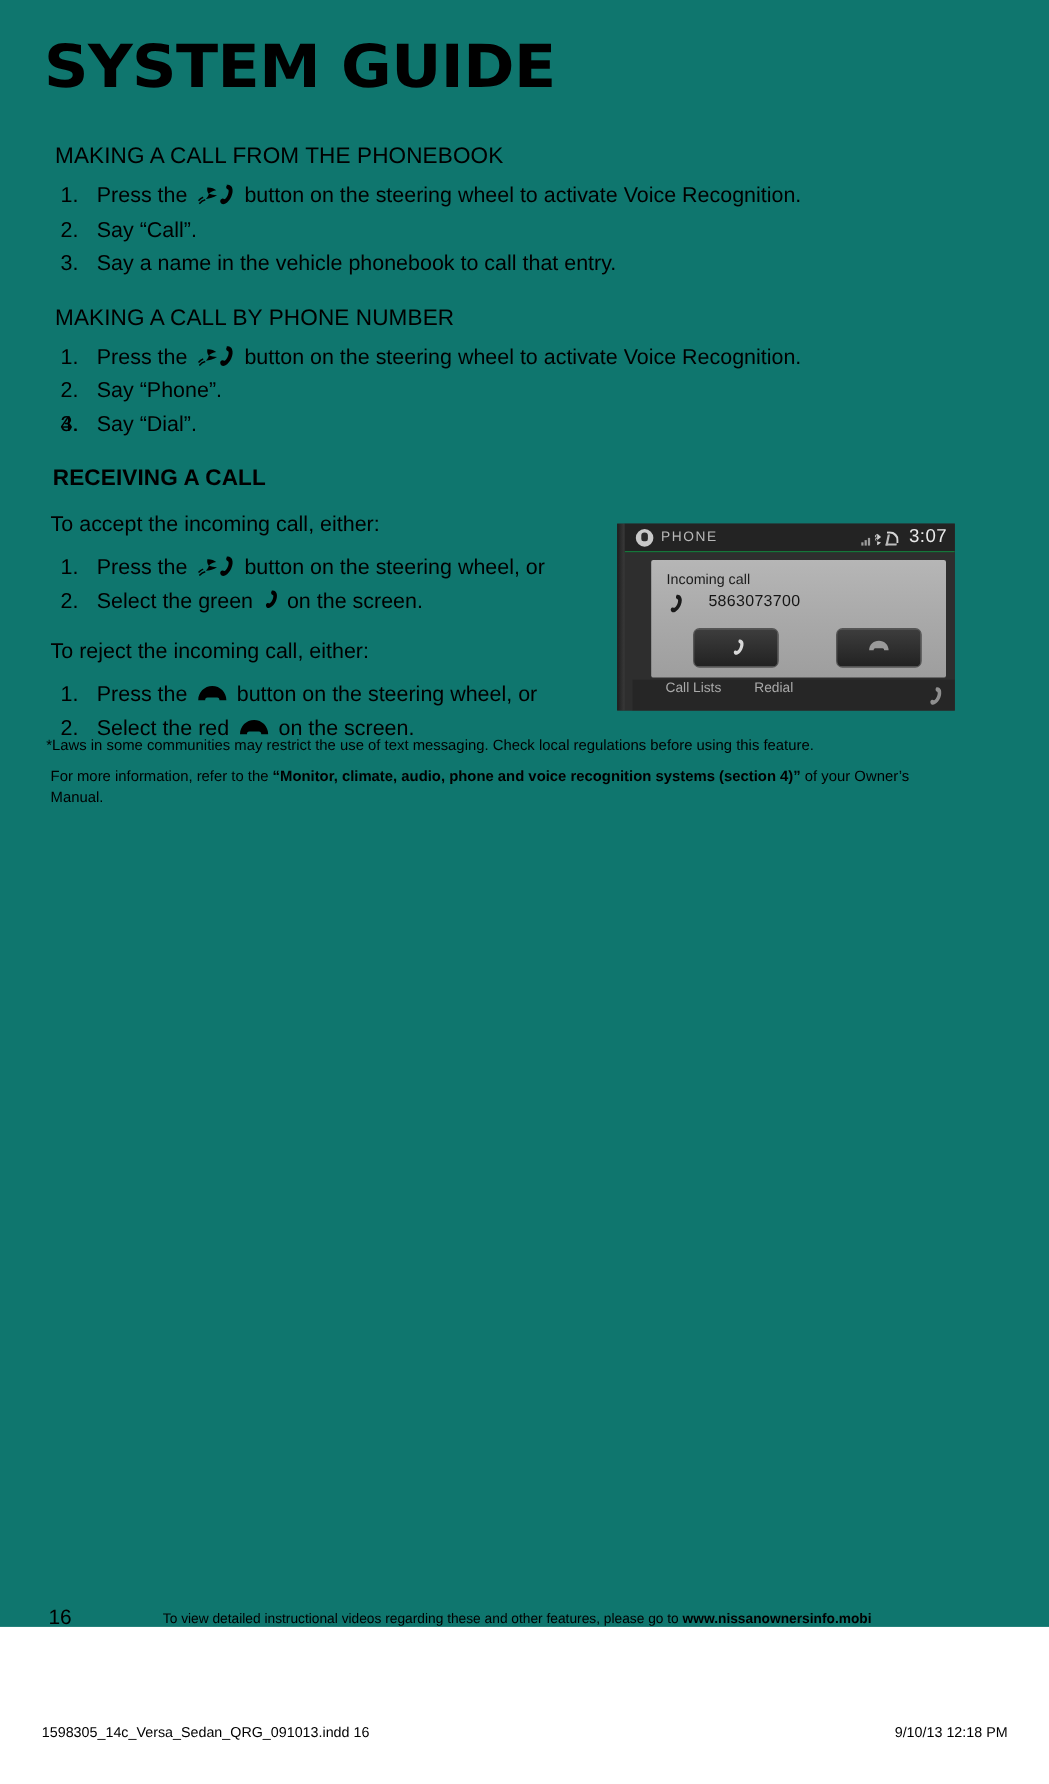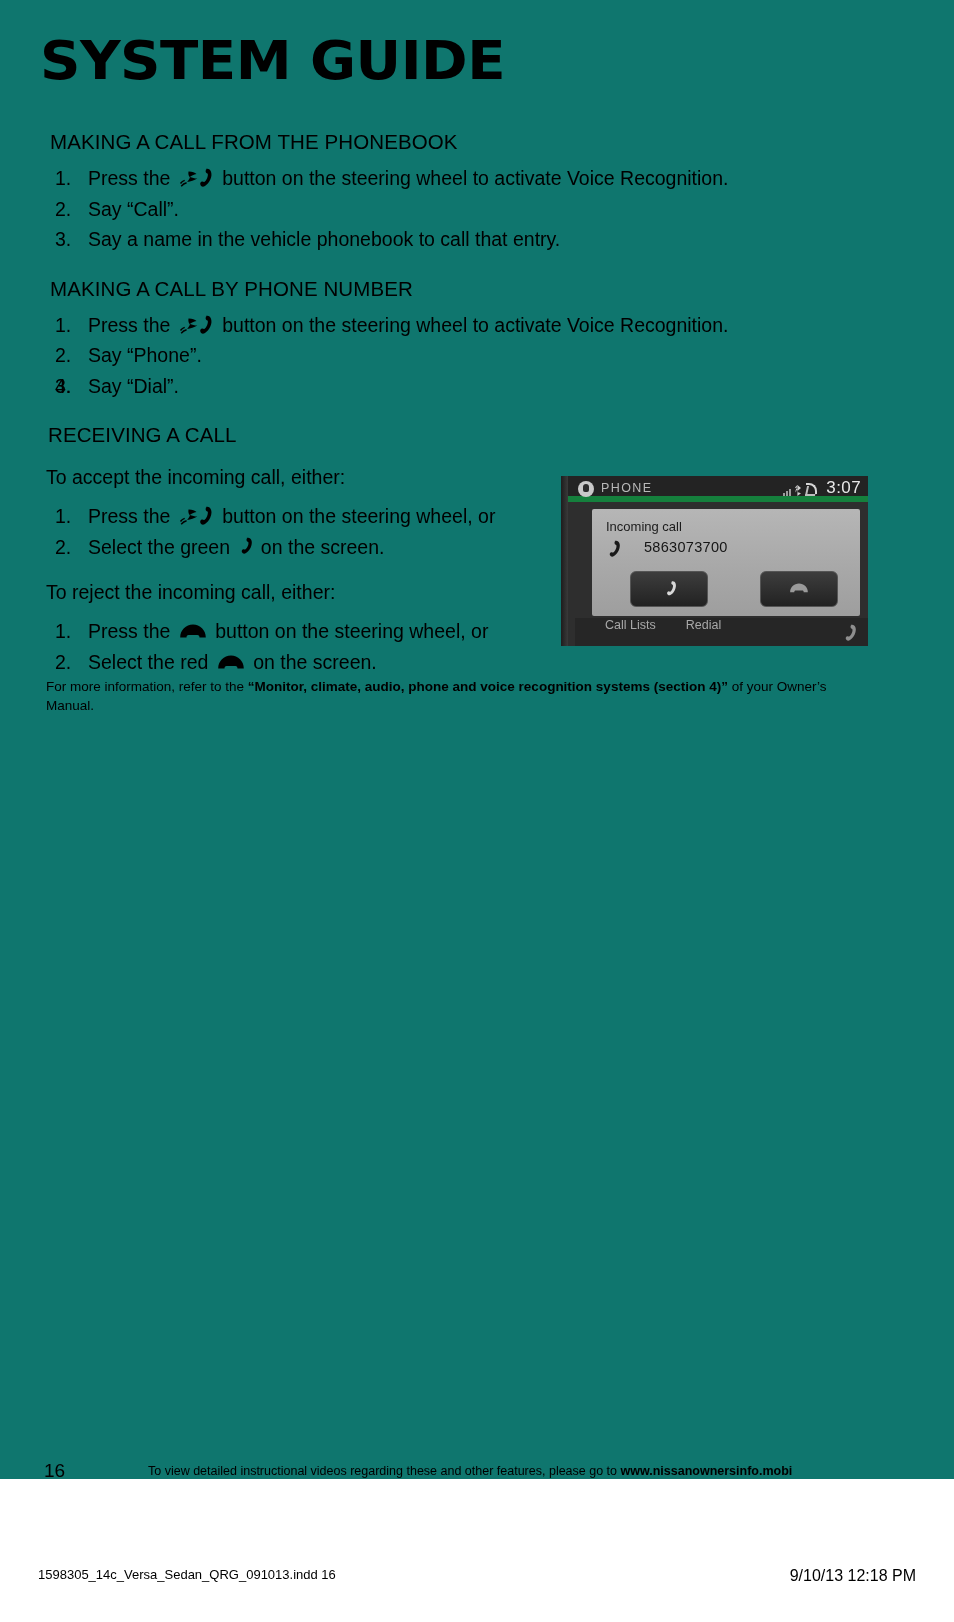--- a/index.html
+++ b/index.html
@@ -43,21 +43,21 @@
   }
   .section-heading {
     font-size: 20.5px;
     font-weight: 400;
     color: #000;
     margin-left: 50px;
     letter-spacing: 0.1px;
   }
   .s1 { margin-top: 0px; }
   .s2 { margin-top: 22px; }
-  .s3 { margin-top: 22px; margin-left: 48px; }
+  .s3 { margin-top: 22px; margin-left: 48px; font-weight: bold; }
 
   ol.steps {
     list-style: none;
     margin: 9px 0 0 0;
     padding: 0;
   }
   ol.steps li {
     font-size: 19.5px;
     line-height: 30.5px;
     color: #000;
@@ -127,21 +127,21 @@
   }
   .disp-screen {
     position: absolute;
     left: 7px; top: 0; right: 0; bottom: 0;
     background: #2e2e2e;
   }
   .disp-top {
     position: absolute;
     left: 0; top: 0; right: 0; height: 26px;
     background: #232323;
-    border-bottom: 6px solid #15803d;
+    border-bottom: 1px solid #15803d;
     text-align: center;
   }
   .disp-top .circle-ic {
     position: absolute;
     left: 10px; top: 5px;
     width: 16px; height: 16px;
     border-radius: 50%;
     background: #c9c9c9;
   }
   .disp-top .circle-ic::after {
@@ -311,21 +311,21 @@
     position: absolute;
     left: 38px;
     top: 1567px;
     font-size: 13px;
     color: #000;
   }
   .slug-right {
     position: absolute;
     right: 38px;
     top: 1567px;
-    font-size: 16px;
+    font-size: 13px;
     color: #000;
   }
 </style>
 </head>
 <body>
 
 <div class="page">
 
   <div class="title">SYSTEM GUIDE</div>
 
@@ -445,20 +445,21 @@
         <span class="tab">Call Lists</span>
         <span class="tab">Redial</span>
         <span class="tab-ic"><svg viewBox="0 0 14 20">
               <path d="M8.6 1.1c2.3-.9 4.1.3 4.8 2.2.8 2.1.4 4.7-.7 7.2-1.2 2.5-2.9 4.5-4.7 5.6-1.7 1-3.3.7-4-.8-.7-1.5.1-2.9 1.2-3.1 1-.2 1.5.5 2 .3.8-.3 1.9-1.7 2.6-3.4.7-1.7.9-3.4.4-4.1-.3-.4-1-.4-1.4-1.1-.5-.8-.4-2.2.5-2.8z" fill="#8f8f8f"></path>
             </svg></span>
       </div>
     </div>
   </div>
 
   <div class="footnotes">
+    <div class="fn1">*Laws in some communities may restrict the use of text messaging. Check local regulations before using this feature.</div>
     <div class="fn2"><span>For more information, refer to the </span><b>“Monitor, climate, audio, phone and voice recognition systems (section 4)”</b><span> of your Owner’s Manual.</span></div>
   </div>
 
   <div class="page-num">16</div>
   <div class="video-note"><span>To view detailed instructional videos regarding these and other features, please go to </span><b>www.nissanownersinfo.mobi</b></div>
   <div class="slug-left">1598305_14c_Versa_Sedan_QRG_091013.indd   16</div>
   <div class="slug-right">9/10/13   12:18 PM</div>
 
 </div>
 

